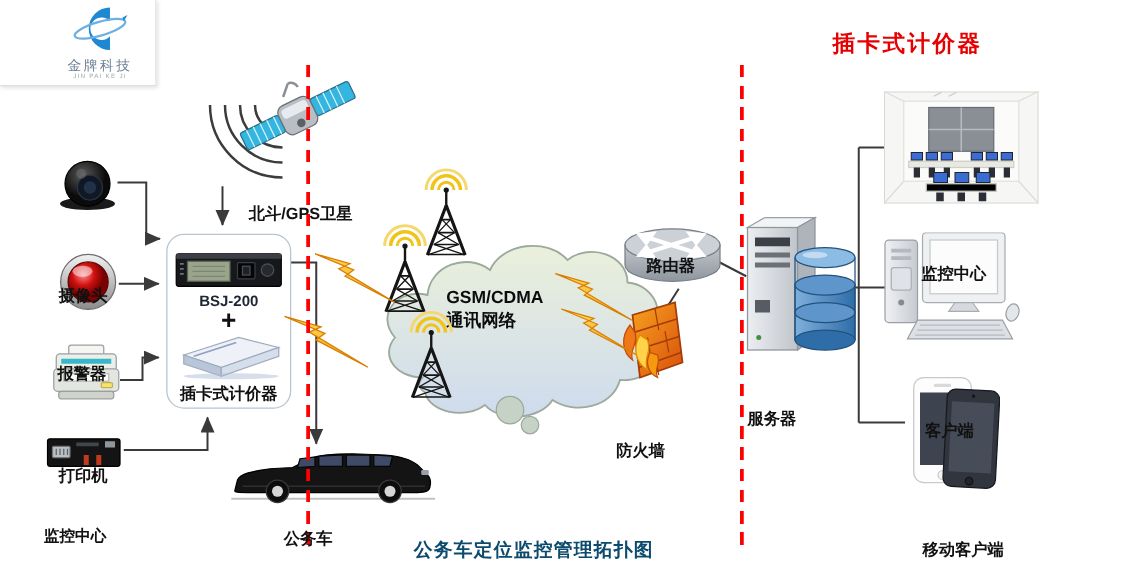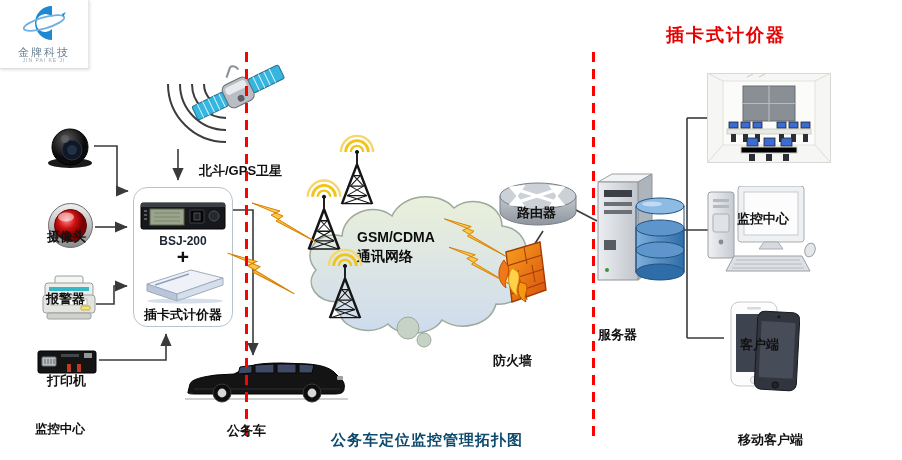--- a/index.html
+++ b/index.html
@@ -13,21 +13,21 @@
   .bolt{position:absolute;z-index:4;}
   #connector-layer{position:absolute;left:0;top:0;z-index:1;}
   #terminal-box{position:absolute;left:133px;top:187px;width:100px;height:140px;background:#fff;
         border:1.5px solid #b9c4cd;border-radius:14px;z-index:3;display:flex;flex-direction:column;
         align-items:center;box-sizing:border-box;padding-top:13px;}
   #terminal-model{font-weight:bold;font-size:12px;color:#1c2533;margin-top:3px;}
   #terminal-plus{font-weight:bold;font-size:21px;color:#111;line-height:18px;}
   #meter-label{font-weight:bold;font-size:13px;color:#111;margin-top:2px;font-family:Liberation Serif, serif;}
   #logo-box{position:absolute;left:0;top:0;width:88px;height:68px;background:#fff;z-index:6;
         border-right:1px solid #e8e8e8;border-bottom:1px solid #dedede;text-align:center;
-        box-shadow:1px 1px 3px rgba(0,0,0,.12);}
+        box-shadow:1px 1px 3px rgba(0,0,0,.12);padding-left:36px;}
   #logo-name{font-size:11px;color:#6d8296;letter-spacing:2px;line-height:10px;}
   #logo-sub{font-size:5px;color:#9aa6ad;letter-spacing:1px;line-height:6px;}
   #cloud-text{position:absolute;left:357px;top:228px;z-index:4;font-weight:bold;font-size:14px;
         color:#0c0c0c;line-height:19px;}
   #caption{position:absolute;left:331px;top:431px;font-weight:bold;font-size:15px;color:#0c4a6e;z-index:6;
         letter-spacing:1px;white-space:nowrap;}
 </style>
 </head>
 <body>
 

